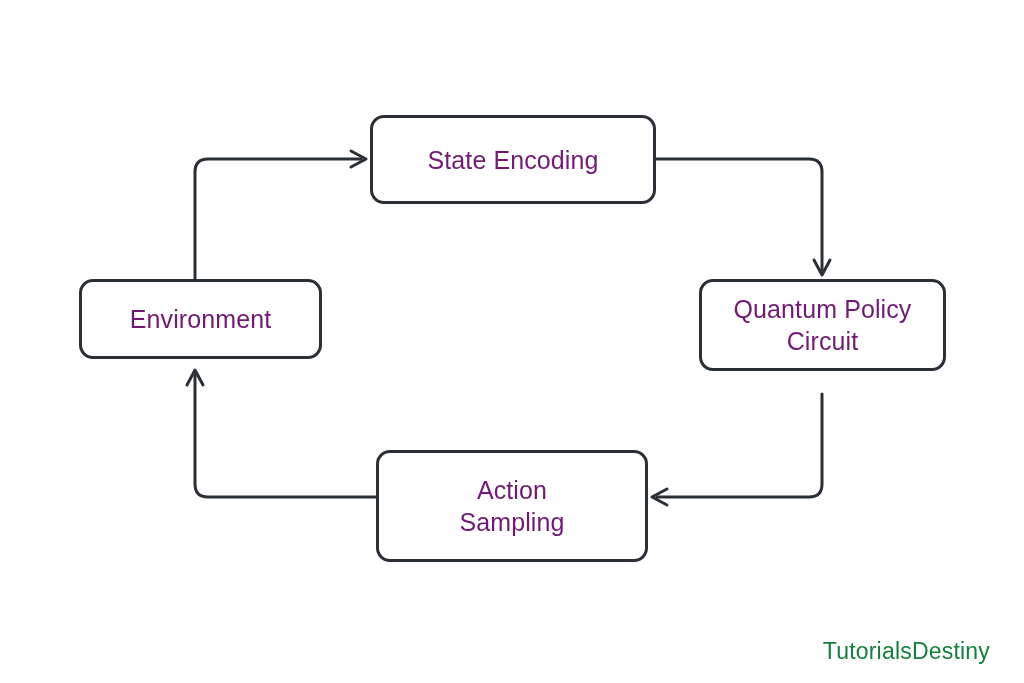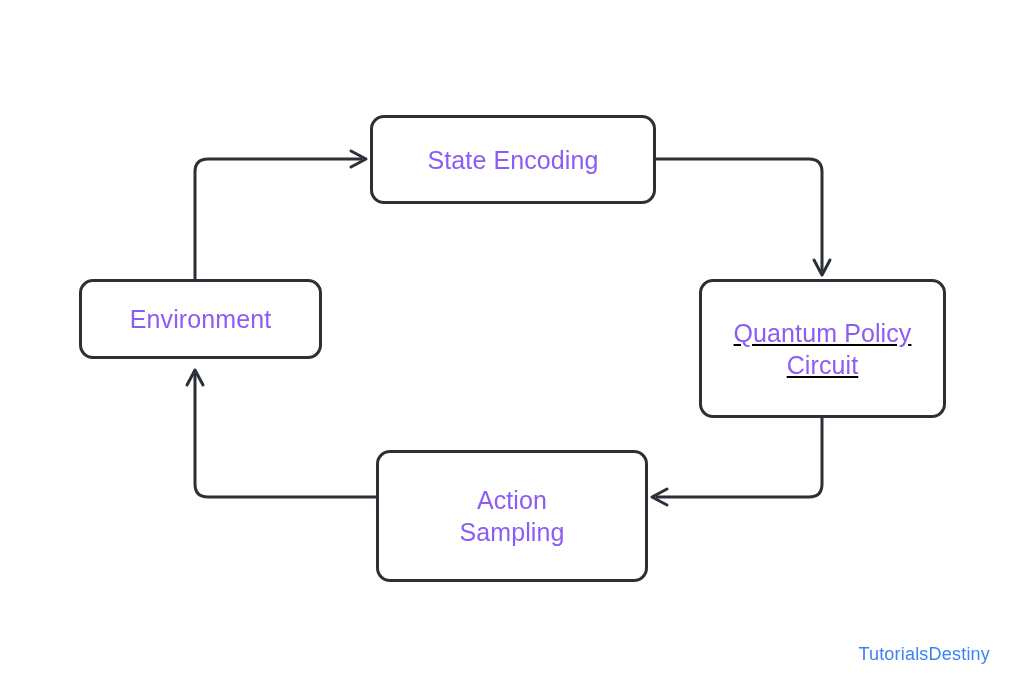--- a/index.html
+++ b/index.html
@@ -32,39 +32,39 @@
     background: #ffffff;
     border: 3px solid #2b2f36;
     border-radius: 14px;
     display: flex;
     align-items: center;
     justify-content: center;
     text-align: center;
     z-index: 3;
   }
   .node-label {
-    color: #8b5cf6;
+    color: #701a75;
     font-size: 25px;
     line-height: 1.28;
     letter-spacing: 0.1px;
     white-space: pre-line;
     padding: 0 10px;
   }
 
   #node-state-encoding {
     left: 370px;  top: 115px;
     width: 286px; height: 89px;
   }
   #node-quantum-policy-circuit {
     left: 699px;  top: 279px;
-    width: 247px; height: 139px; text-decoration: underline;
+    width: 247px; height: 92px;
   }
   #node-action-sampling {
     left: 376px;  top: 450px;
-    width: 272px; height: 132px;
+    width: 272px; height: 112px;
   }
   #node-environment {
     left: 79px;   top: 279px;
     width: 243px; height: 80px;
   }
 
   
   #edge-layer {
     position: absolute;
     left: 0; top: 0;
@@ -84,22 +84,22 @@
     stroke-width: 3;
     stroke-linecap: round;
     stroke-linejoin: round;
   }
 
   
   #watermark {
     position: absolute;
     right: 34px;
     bottom: 18px;
-    font-size: 18px;
-    color: #3b82f6;
+    font-size: 23px;
+    color: #15803d;
     letter-spacing: 0.2px;
     z-index: 4;
   }
 </style>
 </head>
 <body>
 
 <div id="diagram-canvas">
 
   <svg id="edge-layer" viewBox="0 0 1024 683">

